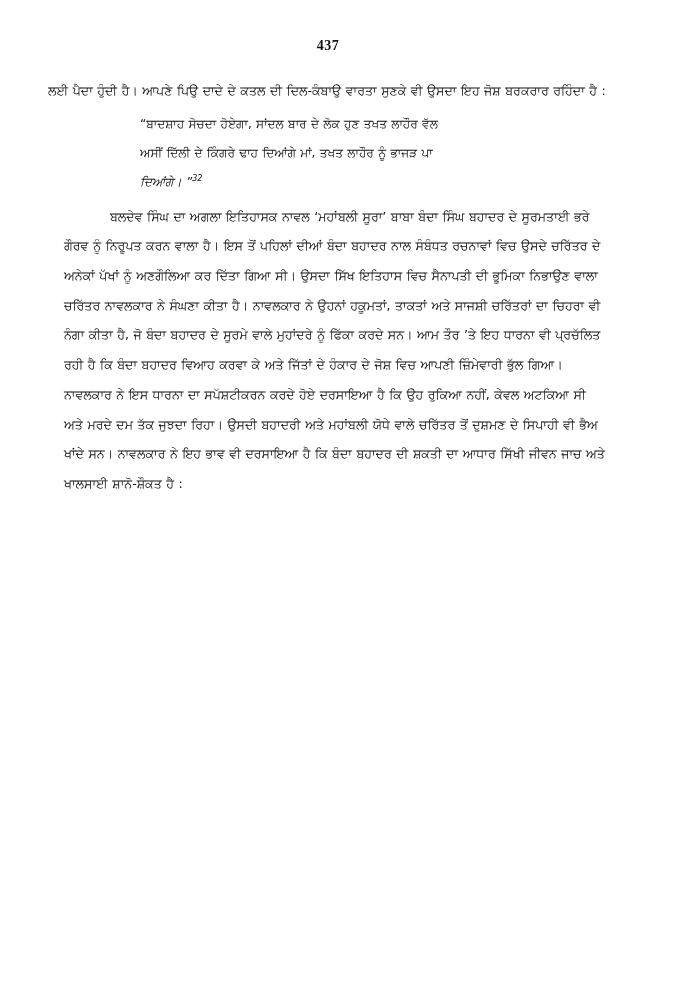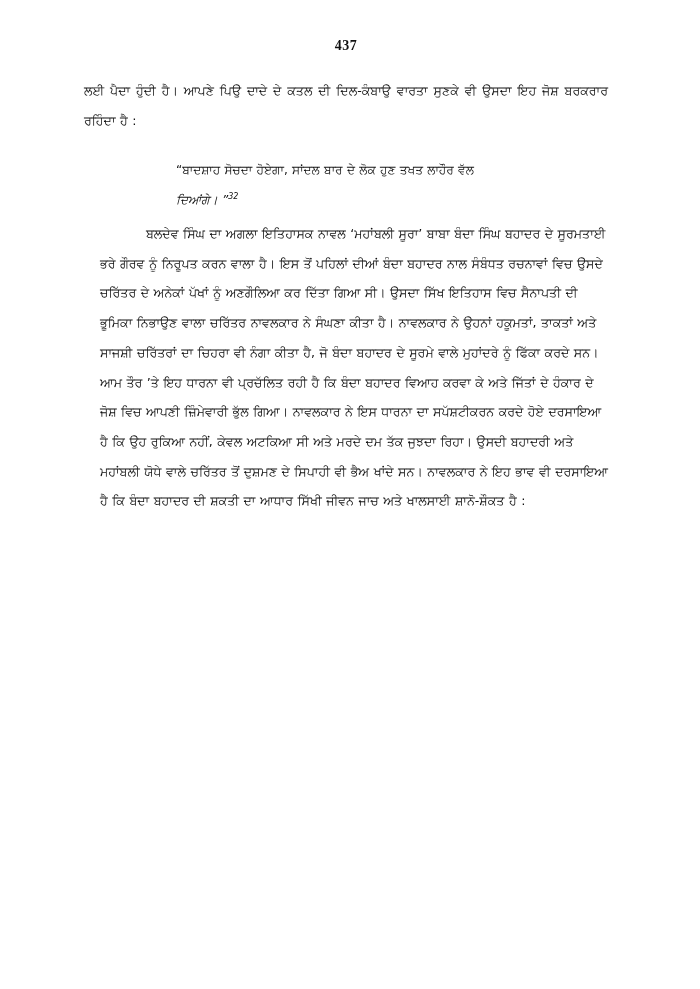--- a/index.html
+++ b/index.html
@@ -12,21 +12,21 @@
     height: 989px;
     font-family: "DejaVu Sans", sans-serif;
     color: #111111;
     position: relative;
     overflow: hidden;
   }
   .page {
     width: 700px;
     height: 989px;
     box-sizing: border-box;
-    padding: 38px 92px 40px 84px;
+    padding: 38px 92px 40px 48px;
     position: relative;
   }
   .page-number {
     text-align: center;
     font-size: 14px;
     font-weight: bold;
     letter-spacing: 0.5px;
     margin: 0 0 22px 0;
     font-family: "Liberation Serif", serif;
   }
@@ -39,21 +39,21 @@
   }
   .para {
     margin: 0 0 0 0;
     text-align: justify;
   }
   .para.indented {
     text-indent: 46px;
     margin-left: 16px;
   }
   .quote-block {
-    margin: 21px 0 4px 0;
+    margin: 4px 0 4px 0;
     padding-left: 92px;
     font-size: 12.1px;
     line-height: 2.42;
     text-align: justify;
   }
   .quote-block p {
     margin: 0;
     text-align: justify;
   }
   .quote-last {
@@ -75,19 +75,20 @@
 <div class="page">
 
   <div class="page-number">437</div>
 
   <div class="body-text">
 
     <p class="para">ਲਈ ਪੈਦਾ ਹੁੰਦੀ ਹੈ। ਆਪਣੇ ਪਿਉ ਦਾਦੇ ਦੇ ਕਤਲ ਦੀ ਦਿਲ-ਕੰਬਾਉ ਵਾਰਤਾ ਸੁਣਕੇ ਵੀ ਉਸਦਾ ਇਹ ਜੋਸ਼ ਬਰਕਰਾਰ ਰਹਿੰਦਾ ਹੈ :</p>
 
     <div class="quote-block">
       <p>“ਬਾਦਸ਼ਾਹ ਸੋਚਦਾ ਹੋਏਗਾ, ਸਾਂਦਲ ਬਾਰ ਦੇ ਲੋਕ ਹੁਣ ਤਖਤ ਲਾਹੌਰ ਵੱਲ</p>
+      <p>ਅਸੀਂ ਦਿੱਲੀ ਦੇ ਕਿੰਗਰੇ ਢਾਹ ਦਿਆਂਗੇ ਮਾਂ, ਤਖਤ ਲਾਹੌਰ ਨੂੰ ਭਾਜੜ ਪਾ</p>
       <p class="quote-last"><span>ਦਿਆਂਗੇ। ”</span><sup>32</sup></p>
     </div>
 
     <p class="para indented last-line-left">ਬਲਦੇਵ ਸਿੰਘ ਦਾ ਅਗਲਾ ਇਤਿਹਾਸਕ ਨਾਵਲ ‘ਮਹਾਂਬਲੀ ਸੂਰਾ’ ਬਾਬਾ ਬੰਦਾ ਸਿੰਘ ਬਹਾਦਰ ਦੇ ਸੂਰਮਤਾਈ ਭਰੇ ਗੌਰਵ ਨੂੰ ਨਿਰੂਪਤ ਕਰਨ ਵਾਲਾ ਹੈ। ਇਸ ਤੋਂ ਪਹਿਲਾਂ ਦੀਆਂ ਬੰਦਾ ਬਹਾਦਰ ਨਾਲ ਸੰਬੰਧਤ ਰਚਨਾਵਾਂ ਵਿਚ ਉਸਦੇ ਚਰਿੱਤਰ ਦੇ ਅਨੇਕਾਂ ਪੱਖਾਂ ਨੂੰ ਅਣਗੌਲਿਆ ਕਰ ਦਿੱਤਾ ਗਿਆ ਸੀ। ਉਸਦਾ ਸਿੱਖ ਇਤਿਹਾਸ ਵਿਚ ਸੈਨਾਪਤੀ ਦੀ ਭੂਮਿਕਾ ਨਿਭਾਉਣ ਵਾਲਾ ਚਰਿੱਤਰ ਨਾਵਲਕਾਰ ਨੇ ਸੰਘਣਾ ਕੀਤਾ ਹੈ। ਨਾਵਲਕਾਰ ਨੇ ਉਹਨਾਂ ਹਕੂਮਤਾਂ, ਤਾਕਤਾਂ ਅਤੇ ਸਾਜਸ਼ੀ ਚਰਿੱਤਰਾਂ ਦਾ ਚਿਹਰਾ ਵੀ ਨੰਗਾ ਕੀਤਾ ਹੈ, ਜੋ ਬੰਦਾ ਬਹਾਦਰ ਦੇ ਸੂਰਮੇ ਵਾਲੇ ਮੁਹਾਂਦਰੇ ਨੂੰ ਫਿੱਕਾ ਕਰਦੇ ਸਨ। ਆਮ ਤੌਰ ’ਤੇ ਇਹ ਧਾਰਨਾ ਵੀ ਪ੍ਰਚੱਲਿਤ ਰਹੀ ਹੈ ਕਿ ਬੰਦਾ ਬਹਾਦਰ ਵਿਆਹ ਕਰਵਾ ਕੇ ਅਤੇ ਜਿੱਤਾਂ ਦੇ ਹੰਕਾਰ ਦੇ ਜੋਸ਼ ਵਿਚ ਆਪਣੀ ਜ਼ਿੰਮੇਵਾਰੀ ਭੁੱਲ ਗਿਆ। ਨਾਵਲਕਾਰ ਨੇ ਇਸ ਧਾਰਨਾ ਦਾ ਸਪੱਸ਼ਟੀਕਰਨ ਕਰਦੇ ਹੋਏ ਦਰਸਾਇਆ ਹੈ ਕਿ ਉਹ ਰੁਕਿਆ ਨਹੀਂ, ਕੇਵਲ ਅਟਕਿਆ ਸੀ ਅਤੇ ਮਰਦੇ ਦਮ ਤੱਕ ਜੁਝਦਾ ਰਿਹਾ। ਉਸਦੀ ਬਹਾਦਰੀ ਅਤੇ ਮਹਾਂਬਲੀ ਯੋਧੇ ਵਾਲੇ ਚਰਿੱਤਰ ਤੋਂ ਦੁਸ਼ਮਣ ਦੇ ਸਿਪਾਹੀ ਵੀ ਭੈਅ ਖਾਂਦੇ ਸਨ। ਨਾਵਲਕਾਰ ਨੇ ਇਹ ਭਾਵ ਵੀ ਦਰਸਾਇਆ ਹੈ ਕਿ ਬੰਦਾ ਬਹਾਦਰ ਦੀ ਸ਼ਕਤੀ ਦਾ ਆਧਾਰ ਸਿੱਖੀ ਜੀਵਨ ਜਾਚ ਅਤੇ ਖਾਲਸਾਈ ਸ਼ਾਨੋ-ਸ਼ੌਕਤ ਹੈ :</p>
 
   </div>
 </div>
 
 </body></html>

